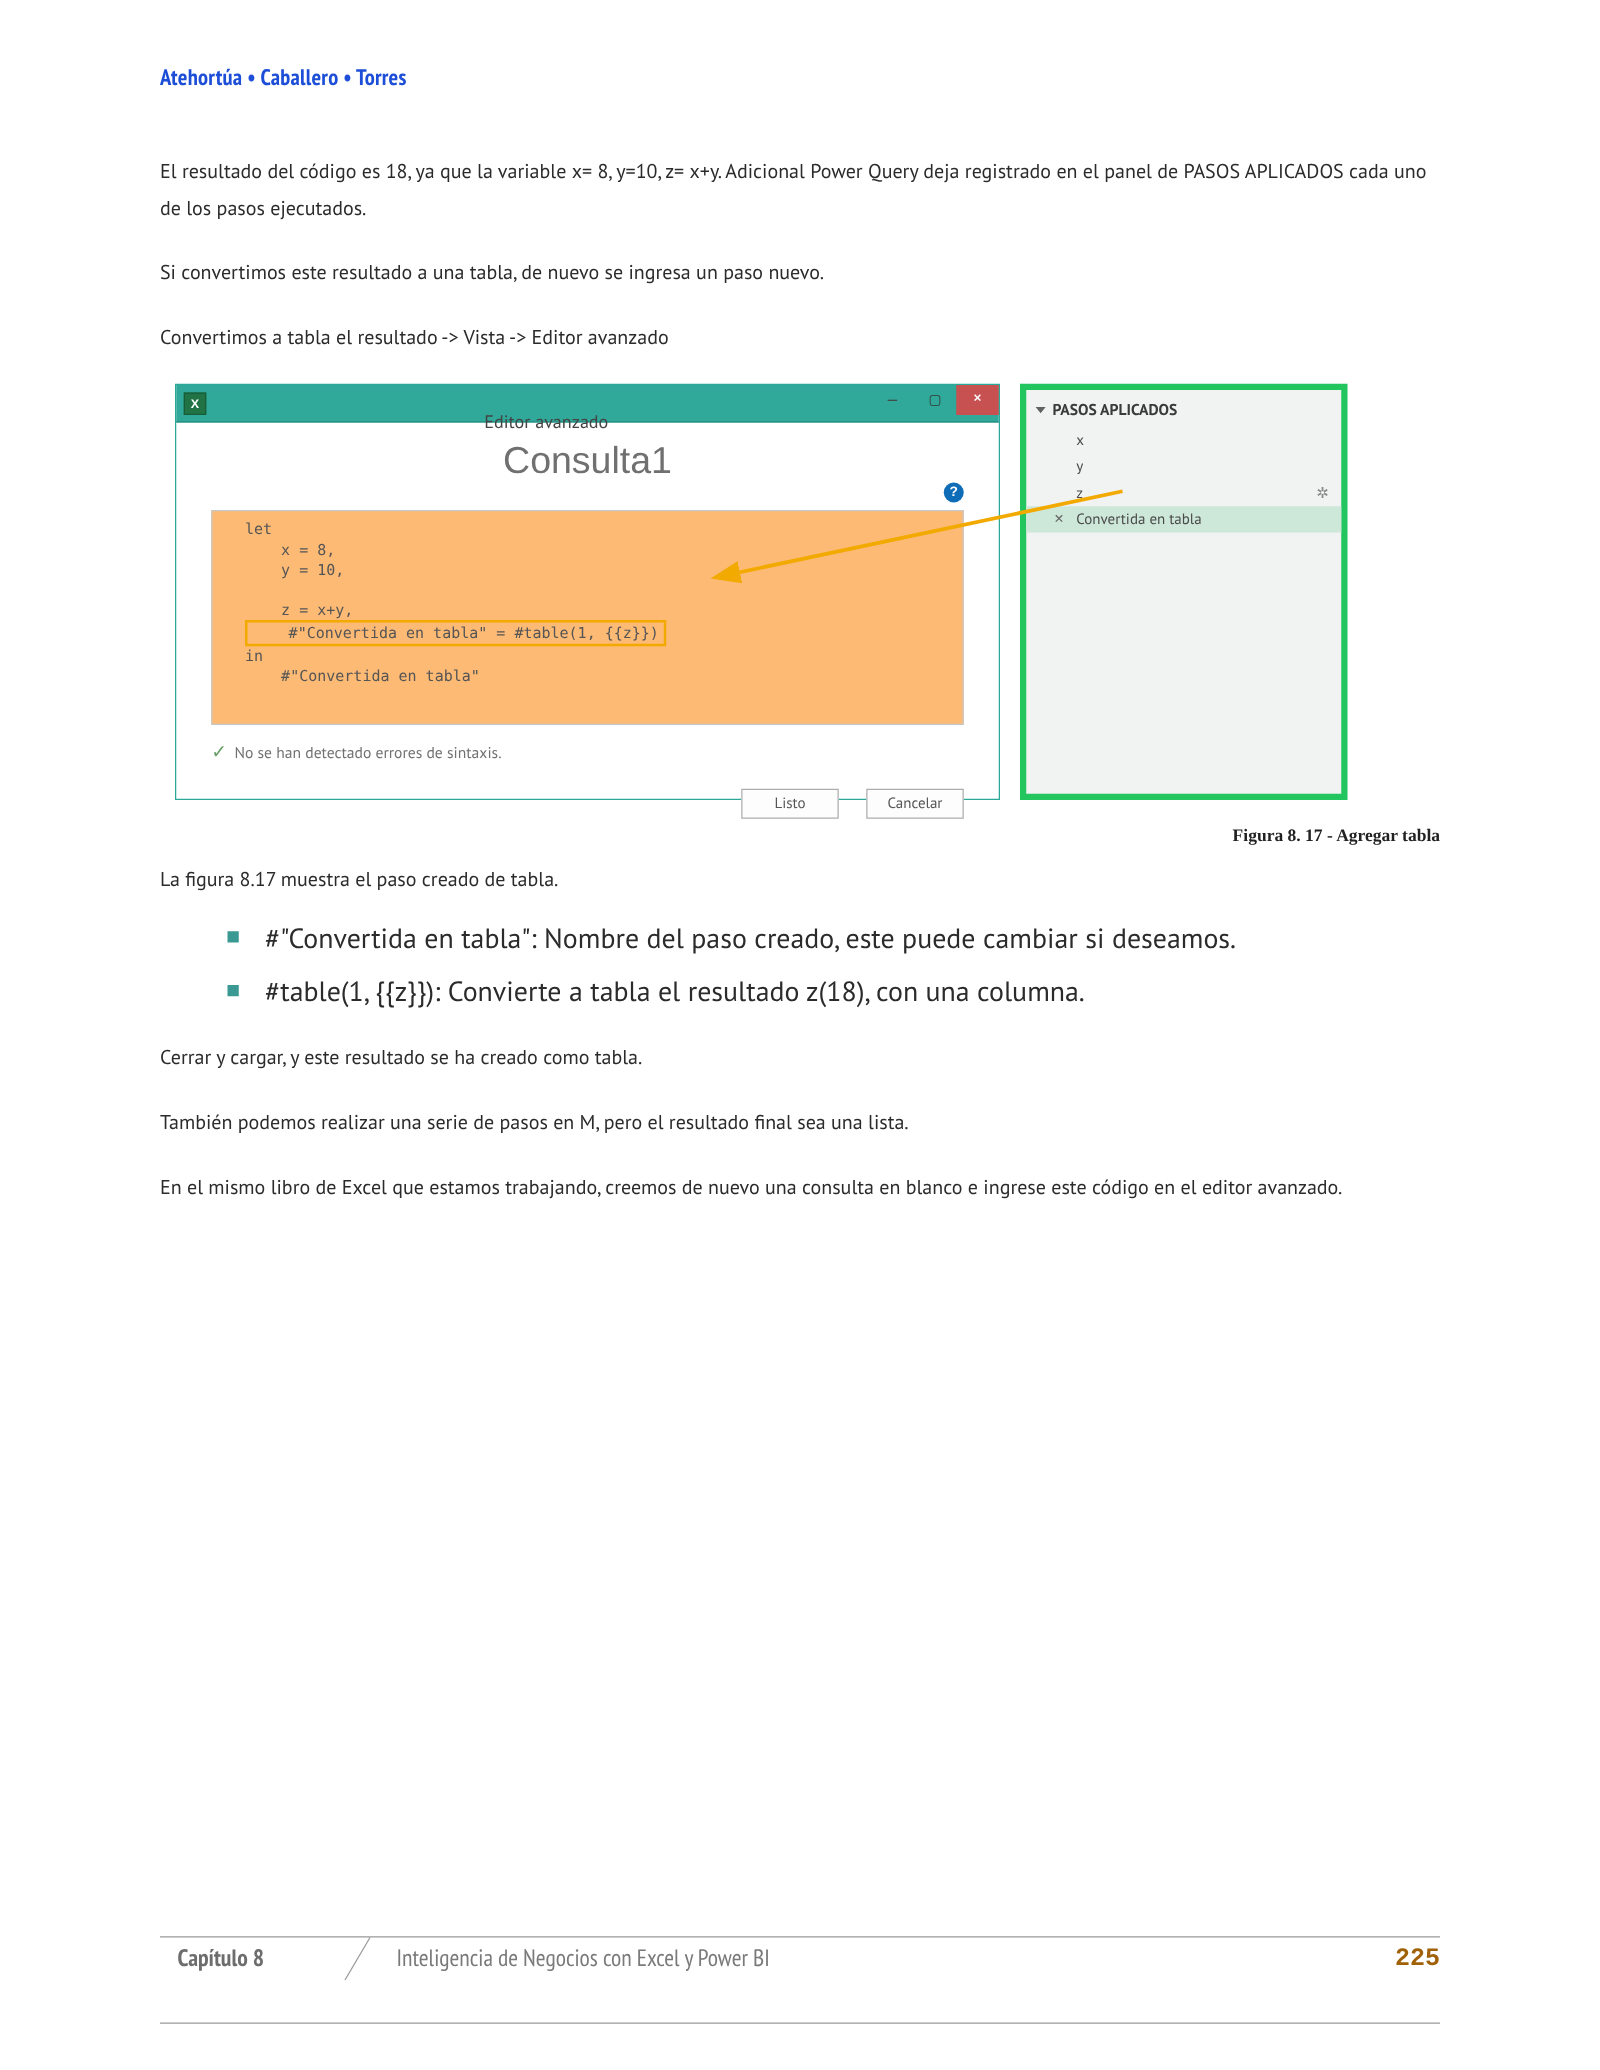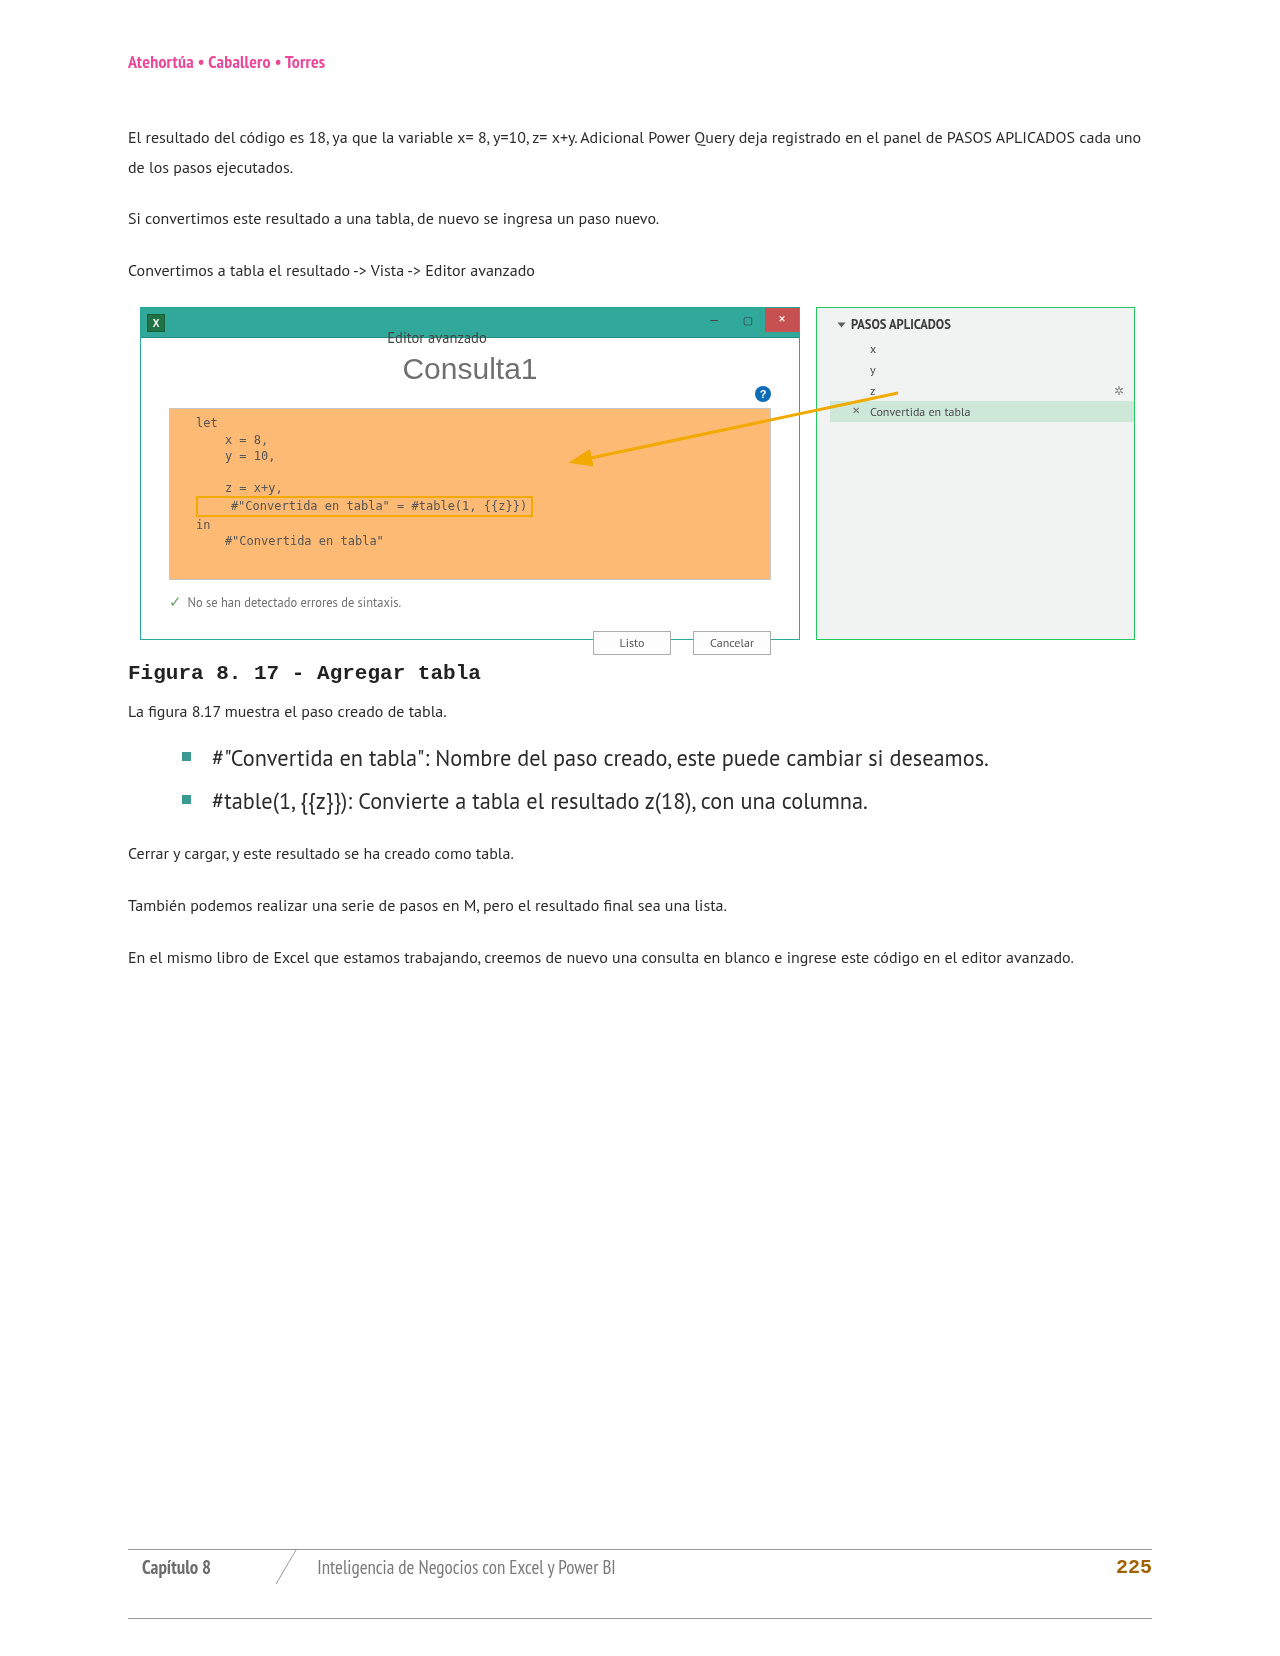--- a/index.html
+++ b/index.html
@@ -11,21 +11,21 @@
     color: #2a2a2a;
     position: relative;
   }
   .page {
     padding: 50px 128px 0 128px;
   }
   .authors {
     font-family: "PT Sans Narrow", "Arial Narrow", sans-serif;
     font-weight: 600;
     font-size: 18px;
-    color: #ec4899;
+    color: #1d4ed8;
     letter-spacing: 0.2px;
     margin-bottom: 50px;
   }
   .body-text {
     font-size: 16px;
     line-height: 1.85;
     color: #2b2b2b;
     margin-bottom: 22px;
   }
   .figure-wrap {
@@ -160,25 +160,24 @@
     font-size: 12px;
     color: #555;
     text-align: center;
     line-height: 22px;
   }
   
   .steps-panel {
     position: absolute;
     left: 688px;
     top: 0;
-    width: 319px;
+    width: 262px;
     height: 333px;
     background: #f1f2f2;
-    border: 1px solid #22c55e;
-    padding-left: 13px;
+    border: 5px solid #22c55e;
   }
   .steps-header {
     font-size: 12.5px;
     font-weight: 700;
     color: #3a3a3a;
     padding: 8px 10px 6px 10px;
   }
   .steps-header::before {
     content: "";
     display:inline-block;
@@ -214,24 +213,24 @@
   .arrow-svg {
     position: absolute;
     left: 340px;
     top: 78px;
     width: 450px;
     height: 100px;
     pointer-events: none;
   }
   
   .figure-caption {
-    text-align: left;
-    font-family: Liberation Mono, monospace;
+    text-align: right;
+    font-family: Liberation Serif, serif;
     font-weight: 700;
-    font-size: 21px;
+    font-size: 14px;
     color: #222;
     margin: 12px 0 12px 0;
   }
   
   ul.sq {
     list-style: none;
     margin: 4px 0 18px 54px;
   }
   ul.sq li {
     position: relative;

